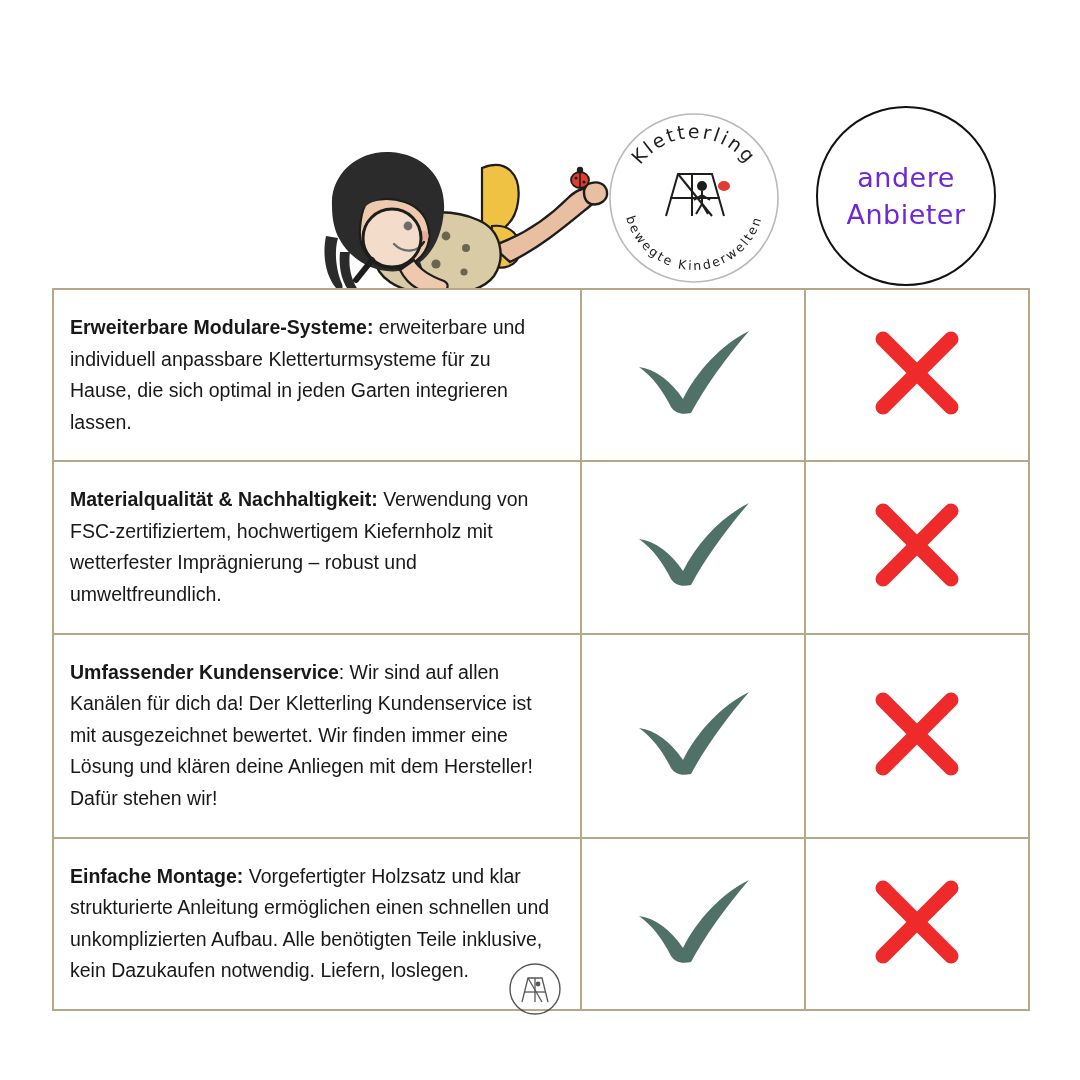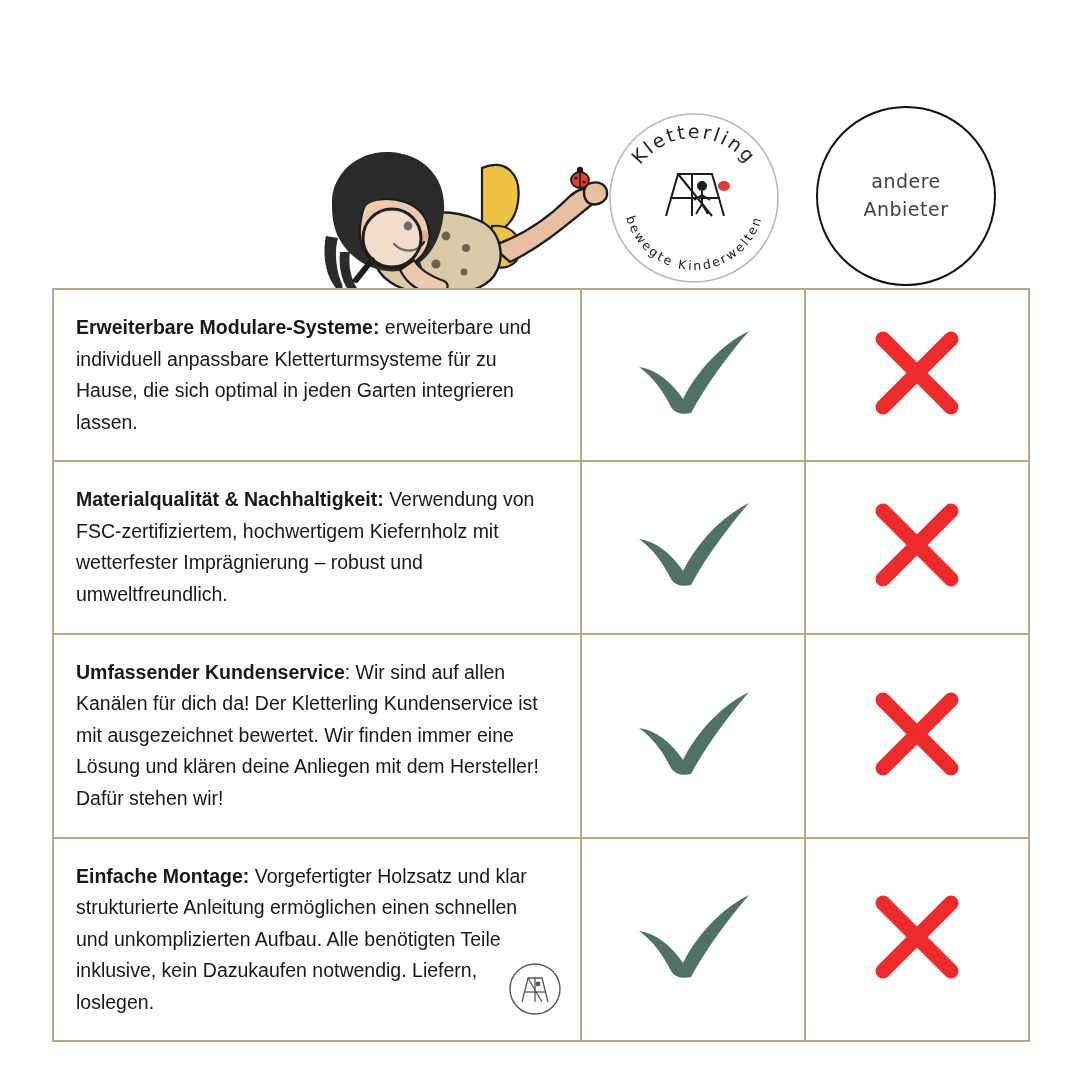--- a/index.html
+++ b/index.html
@@ -53,23 +53,23 @@
     border: 2px solid #111;
     border-radius: 50%;
     display: flex;
     flex-direction: column;
     align-items: center;
     justify-content: center;
     gap: 6px;
   }
   .other-logo span {
     font-family: "DejaVu Sans", sans-serif;
-    font-size: 19px;
+    font-size: 27px;
     letter-spacing: 0.5px;
-    color: #404040;
+    color: #6d28d9;
     line-height: 1.15;
   }
 
   
   .kid-illustration {
     position: absolute;
     left: 296px;
     top: 140px;
     width: 340px;
     height: 170px;
@@ -86,21 +86,21 @@
   }
   .table td {
     border: 2px solid #b5a887;
     vertical-align: middle;
     background: #ffffff;
   }
   .col-feature { width: 528px; }
   .col-mark    { width: 224px; }
 
   .feature-cell {
-    padding: 22px 26px 22px 22px;
+    padding: 22px 26px 22px 16px;
     margin-top: 36px;
   }
   .feature-text {
     font-size: 19.5px;
     line-height: 1.62;
     color: #181818;
   }
   .feature-text b {
     font-weight: bold;
   }

